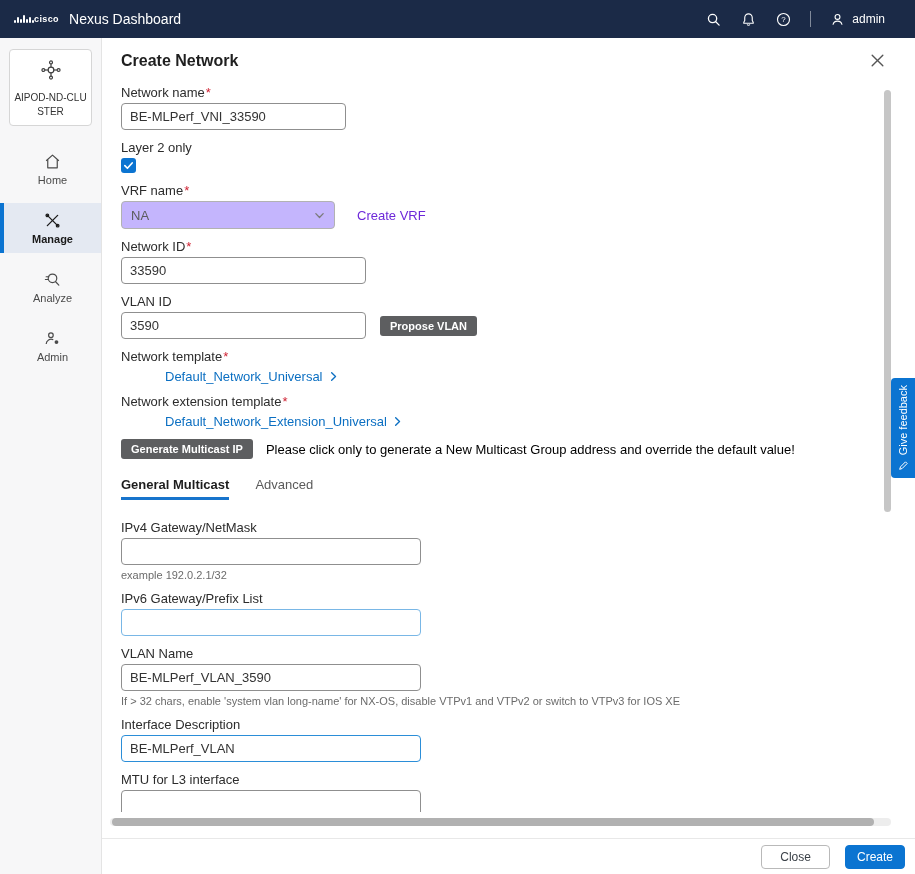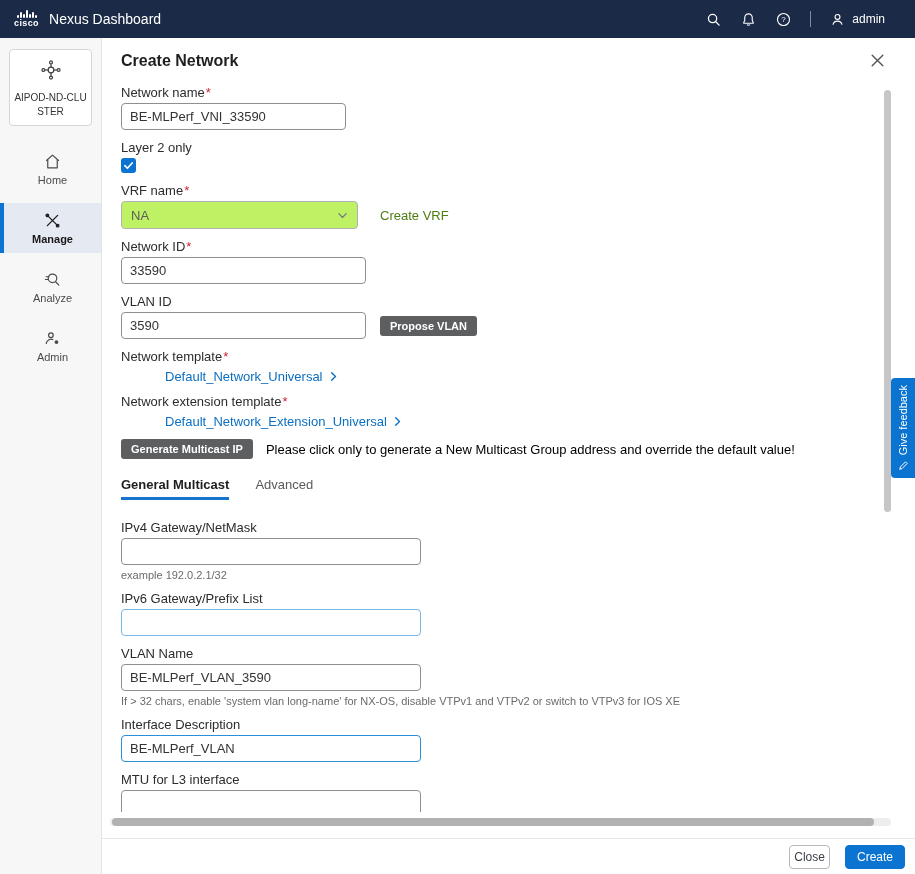--- a/index.html
+++ b/index.html
@@ -8,21 +8,21 @@
   body {
     font-family:"Liberation Sans", sans-serif;
     background:#ffffff; position:relative; overflow:hidden; color:#2e2e2e;
   }
   
   .header {
     position:absolute; top:0; left:0; width:915px; height:38px;
     background:#1b2a47; color:#fff; display:flex; align-items:center;
     padding:0 30px 0 14px; z-index:50;
   }
-  .logo { display:flex; flex-direction:column; align-items:center; margin-right:10px; }
+  .logo { display:flex; flex-direction:row; align-items:flex-start; margin-right:10px; }
   .logo-bars { display:flex; align-items:flex-end; gap:1px; height:8px; margin-bottom:1px; }
   .logo-bars i { display:block; width:2px; background:#fff; border-radius:1px; }
   .logo-text { font-size:9px; font-weight:bold; letter-spacing:.4px; line-height:9px; }
   .app-title { font-size:14px; font-weight:400; }
   .header-right { margin-left:auto; display:flex; align-items:center; gap:19px; }
   .hicon { width:16px; height:16px; display:flex; align-items:center; justify-content:center; cursor:pointer; }
   .hdivider { width:1px; height:16px; background:rgba(255,255,255,.45); }
   .user-menu { display:flex; align-items:center; gap:7px; cursor:pointer; }
   .user-name { font-size:12px; }
 
@@ -61,25 +61,25 @@
   input.hard-focus { border:1.5px solid #2b8ed8; }
   .w225 { width:225px; } .w245 { width:245px; } .w300 { width:300px; }
 
   .checkbox {
     width:15px; height:15px; background:#0b74d1; border-radius:3px;
     display:flex; align-items:center; justify-content:center; cursor:pointer; margin-top:1px;
   }
 
   .row { display:flex; align-items:center; }
   .select {
-    width:237px; height:28px; background:#bef264; border:1px solid #b2b2b2; border-radius:4px;
+    width:214px; height:28px; background:#c4b5fd; border:1px solid #b2b2b2; border-radius:4px;
     display:flex; align-items:center; justify-content:space-between; padding:0 9px;
     font-size:13px; color:#5c5c5c;
   }
-  .disabled-link { margin-left:22px; font-size:13px; color:#4d7c0f; }
+  .disabled-link { margin-left:22px; font-size:13px; color:#6d28d9; }
 
   .dark-btn {
     background:#5d5e60; color:#fff; border:none; border-radius:3px;
     font-family:inherit; font-size:11px; font-weight:600; padding:4px 10px; cursor:pointer; white-space:nowrap;
   }
   .vlan-row .dark-btn { margin-left:14px; }
 
   .link-row { display:flex; align-items:center; gap:5px; margin-top:5px; cursor:pointer;margin-left:44px; }
   .link-row span { font-size:13px; color:#0b6fc2; }
   .tpl-field { margin-bottom:10px; }
@@ -99,21 +99,21 @@
   .v-scroll-thumb { position:absolute; left:782px; top:52px; width:7px; height:422px; background:#c6c6c6; border-radius:4px; cursor:pointer; }
 
   
   .footer {
     position:absolute; left:0; right:0; bottom:0; height:36px; background:#fff;
     border-top:1px solid #e8e8e8; display:flex; align-items:center; justify-content:flex-end;
     gap:15px; padding-right:10px;
   }
   .btn-outline {
     background:#fff; border:1px solid #b9b9b9; border-radius:4px; color:#3b4148;
-    font-family:inherit; font-size:12px; padding:4px 4px; cursor:pointer;
+    font-family:inherit; font-size:12px; padding:4px 18px; cursor:pointer;
   }
   .btn-primary {
     background:#0b74d1; border:1px solid #0b74d1; border-radius:4px; color:#fff;
     font-family:inherit; font-size:12px; padding:4px 11px; cursor:pointer;
   }
 
   
   .feedback-tab {
     position:absolute; right:0; top:378px; width:24px; height:100px; background:#0b74d1;
     border-radius:4px 0 0 4px; display:flex; flex-direction:column; align-items:center;

